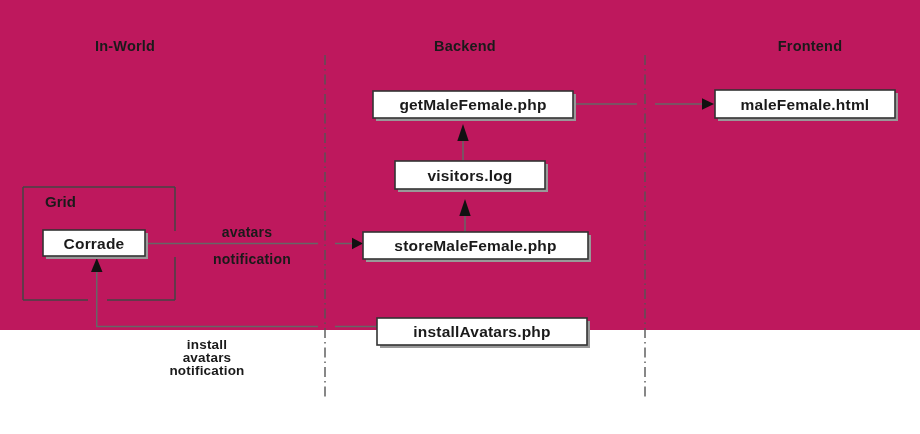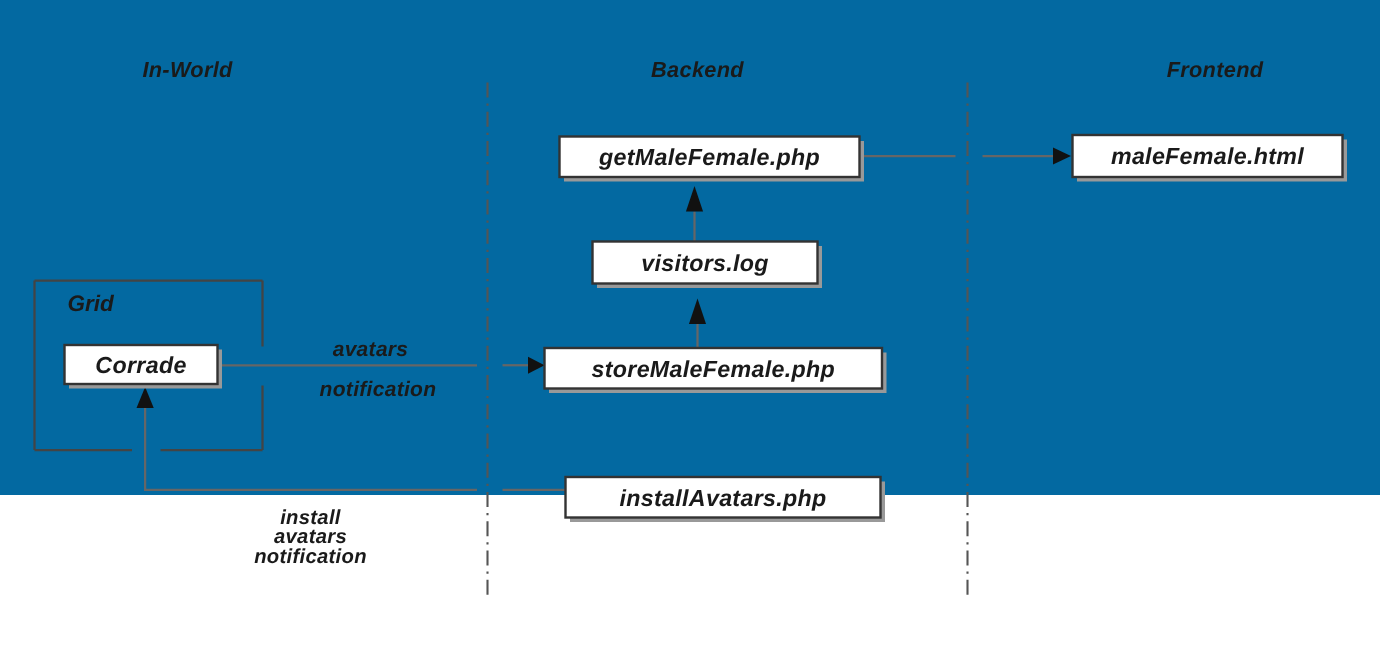--- a/index.html
+++ b/index.html
@@ -7,23 +7,22 @@
     padding: 0;
     background: #ffffff;
     width: 920px;
     height: 434px;
     overflow: hidden;
   }
   .stage {
     position: relative;
     width: 920px;
     height: 330px;
-    background: #0369a1;
+    background: #be185d;
     font-family: "Liberation Sans", sans-serif;
-    font-style: italic;
   }
   svg { display: block; }
 
   .lane-header {
     font-family: "Liberation Sans", sans-serif;
     font-size: 14.5px;
     font-weight: 600;
     fill: #1a1a1a;
     letter-spacing: 0.2px;
   }

